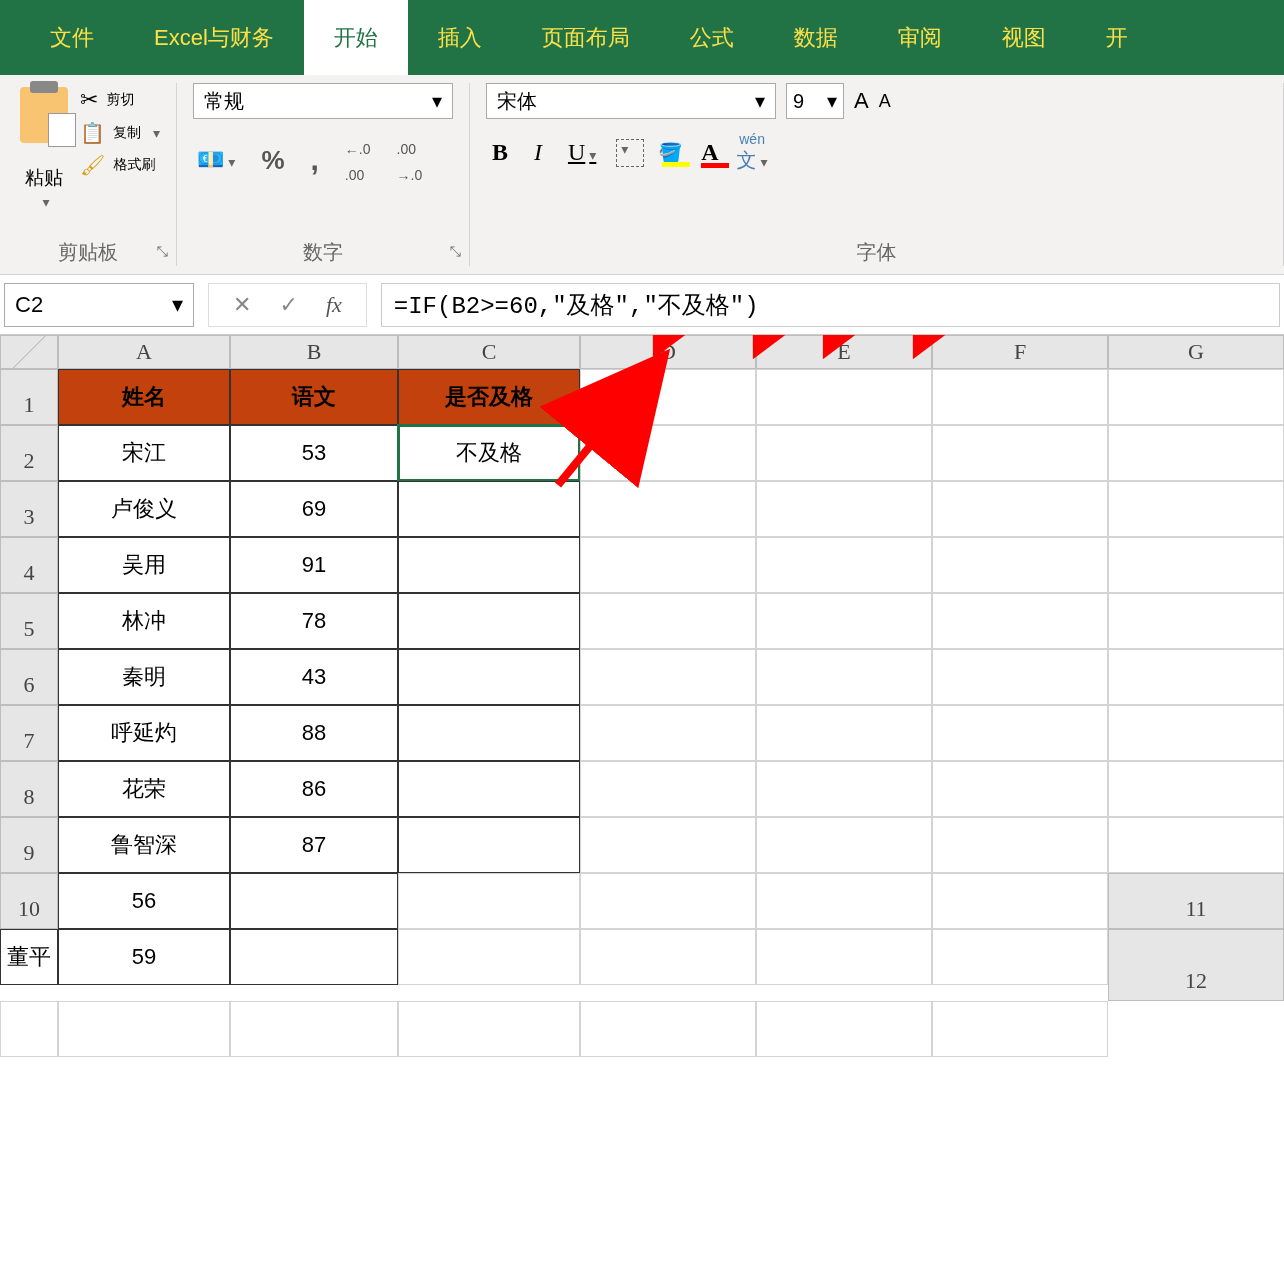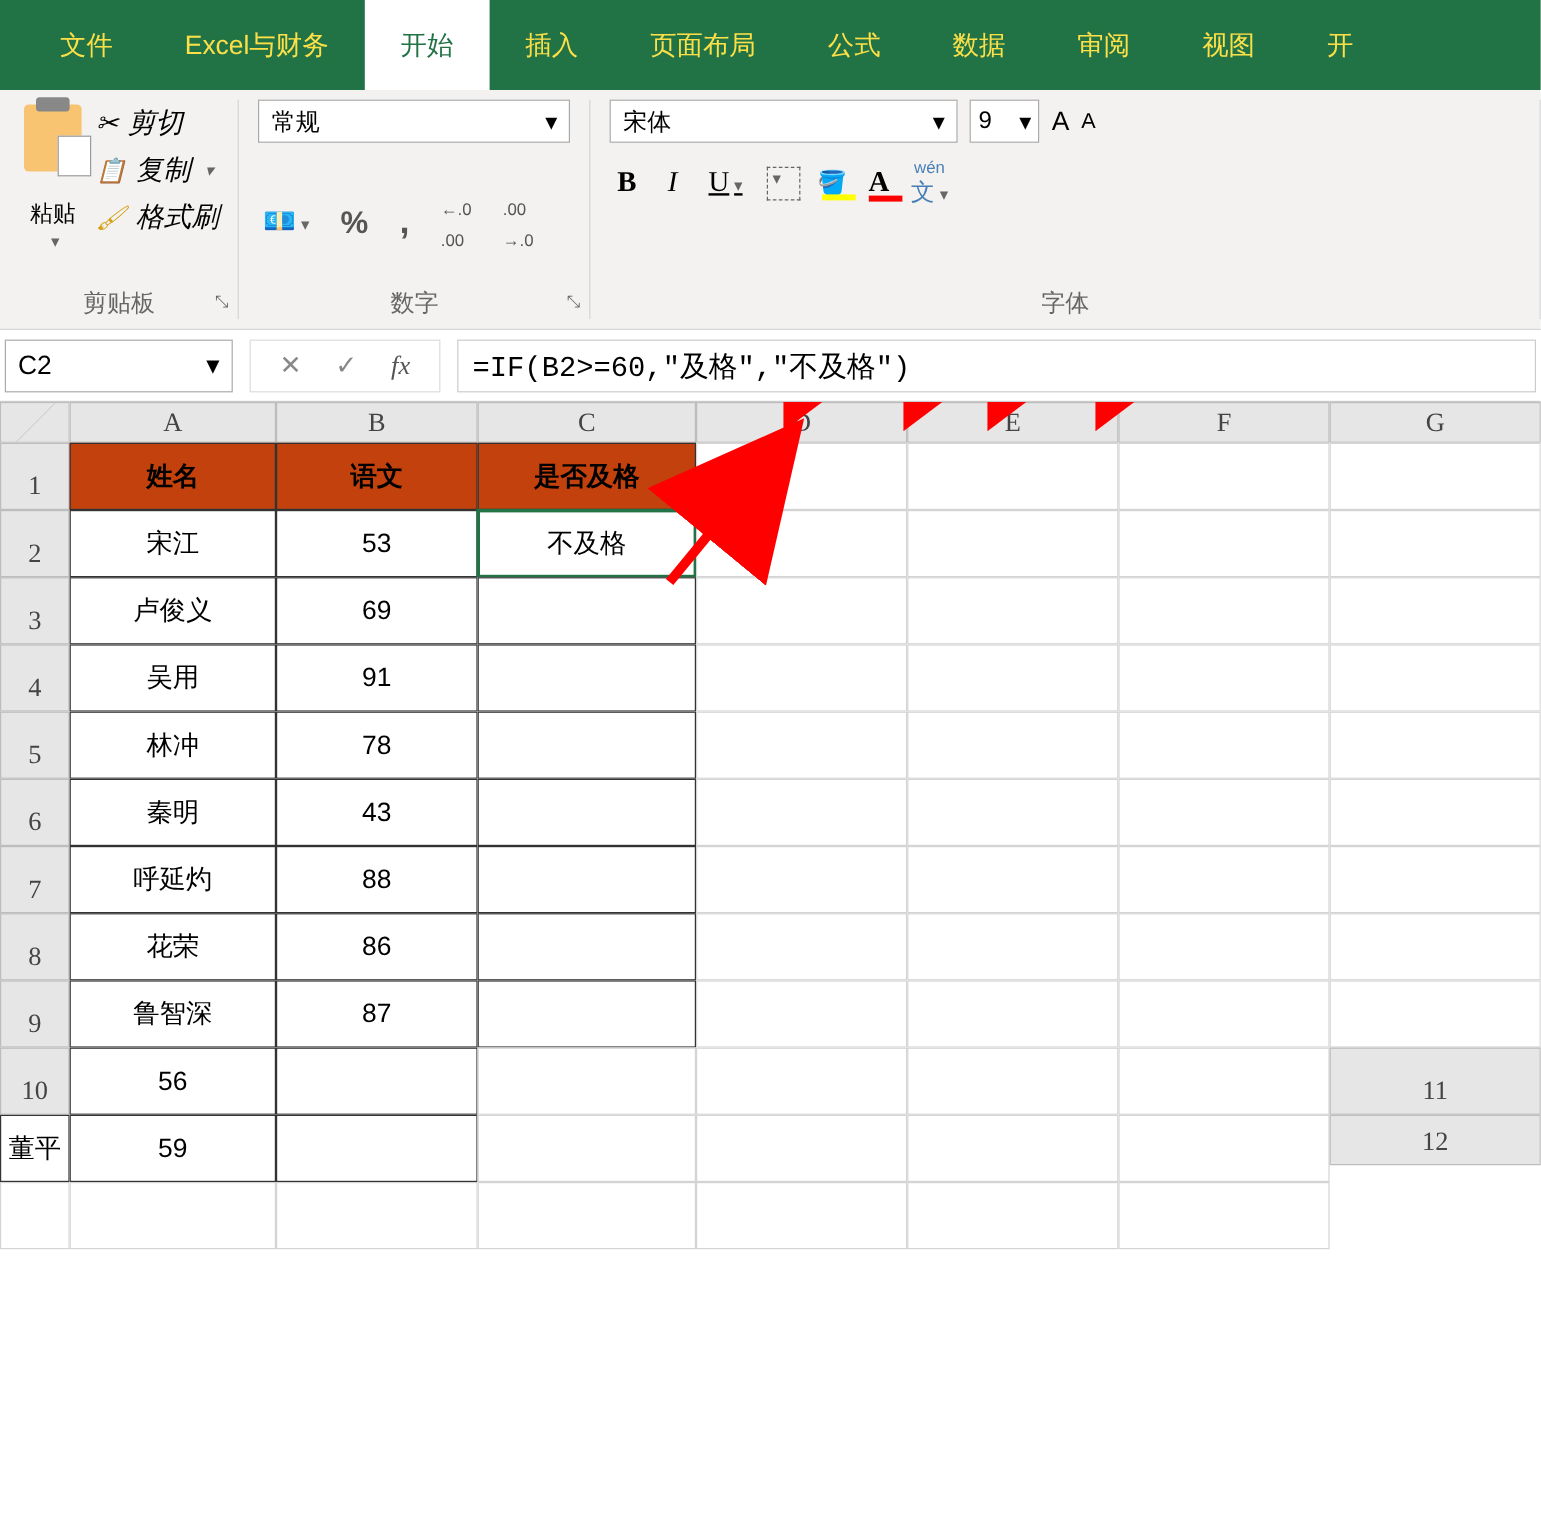--- a/index.html
+++ b/index.html
@@ -15,29 +15,29 @@
     .ribbon-group { border-right: 1px solid #d4d4d4; padding: 0 16px; display: flex; flex-direction: column; justify-content: space-between; position: relative; }
     .ribbon-group-label { text-align: center; font-size: 20px; color: #666; padding-top: 4px; }
     .ribbon-group-body { display: flex; flex: 1; align-items: flex-start; gap: 8px; }
     
     .paste-btn { display: flex; flex-direction: column; align-items: center; gap: 2px; padding: 4px; }
     .clipboard-icon { width: 48px; height: 56px; background: #f8c471; border-radius: 4px; position: relative; }
     .clipboard-icon::before { content: ""; position: absolute; top: -6px; left: 10px; width: 28px; height: 12px; background: #888; border-radius: 3px; }
     .clipboard-page { position: absolute; bottom: -4px; right: -8px; width: 28px; height: 34px; background: #fff; border: 1px solid #999; }
     
     .clip-actions { display: flex; flex-direction: column; gap: 8px; padding-top: 4px; }
-    .clip-action { display: flex; align-items: center; gap: 8px; font-size: 23px; cursor: pointer; font-style: italic; }
+    .clip-action { display: flex; align-items: center; gap: 8px; font-size: 14px; cursor: pointer; }
     .scissors-icon::before { content: "✂"; font-size: 22px; }
     .copy-icon::before { content: "📋"; font-size: 20px; }
     .brush-icon::before { content: "🖌"; font-size: 20px; color: #d4a017; }
     .dd::after { content: "▾"; margin-left: 4px; color: #666; font-size: 14px; }
     
     .launcher { position: absolute; bottom: 6px; right: 8px; font-size: 14px; color: #666; cursor: pointer; }
     
-    .number-group-body { flex-direction: column; gap: 28px; }
+    .number-group-body { flex-direction: column; gap: 3px; }
     .format-select { width: 260px; height: 36px; border: 1px solid #aaa; background: #fff; padding: 0 10px; display: flex; align-items: center; justify-content: space-between; font-size: 20px; cursor: pointer; }
     .number-tools { display: flex; gap: 18px; align-items: center; font-size: 22px; color: #555; padding-top: 8px; }
     .num-tool { cursor: pointer; padding: 4px; }
     .currency-icon::before { content: "💶"; }
     .decimal-inc::before { content: "←.0\A.00"; white-space: pre; font-size: 14px; line-height: 1; }
     .decimal-dec::before { content: ".00\A→.0"; white-space: pre; font-size: 14px; line-height: 1; }
     
     .font-group-body { flex-direction: column; gap: 12px; }
     .font-row1 { display: flex; gap: 10px; align-items: center; }
     .font-name-select { width: 290px; height: 36px; border: 1px solid #aaa; background: #fff; padding: 0 10px; display: flex; align-items: center; justify-content: space-between; font-size: 20px; cursor: pointer; }
@@ -275,21 +275,21 @@
       <div class="cell"></div>
       <div class="cell"></div>
       <div class="rowhdr" style="height: 56px;">11</div>
       <div class="cell bordered">董平</div>
       <div class="cell bordered">59</div>
       <div class="cell bordered"></div>
       <div class="cell"></div>
       <div class="cell"></div>
       <div class="cell"></div>
       <div class="cell"></div>
-      <div class="rowhdr" style="height: 42px;">12</div>
+      <div class="rowhdr" style="height: 72px;">12</div>
       <div class="cell"></div>
       <div class="cell"></div>
       <div class="cell"></div>
       <div class="cell"></div>
       <div class="cell"></div>
       <div class="cell"></div>
       <div class="cell"></div>
     </div>
   <svg class="arrows" width="1284" height="900">
     <defs>

